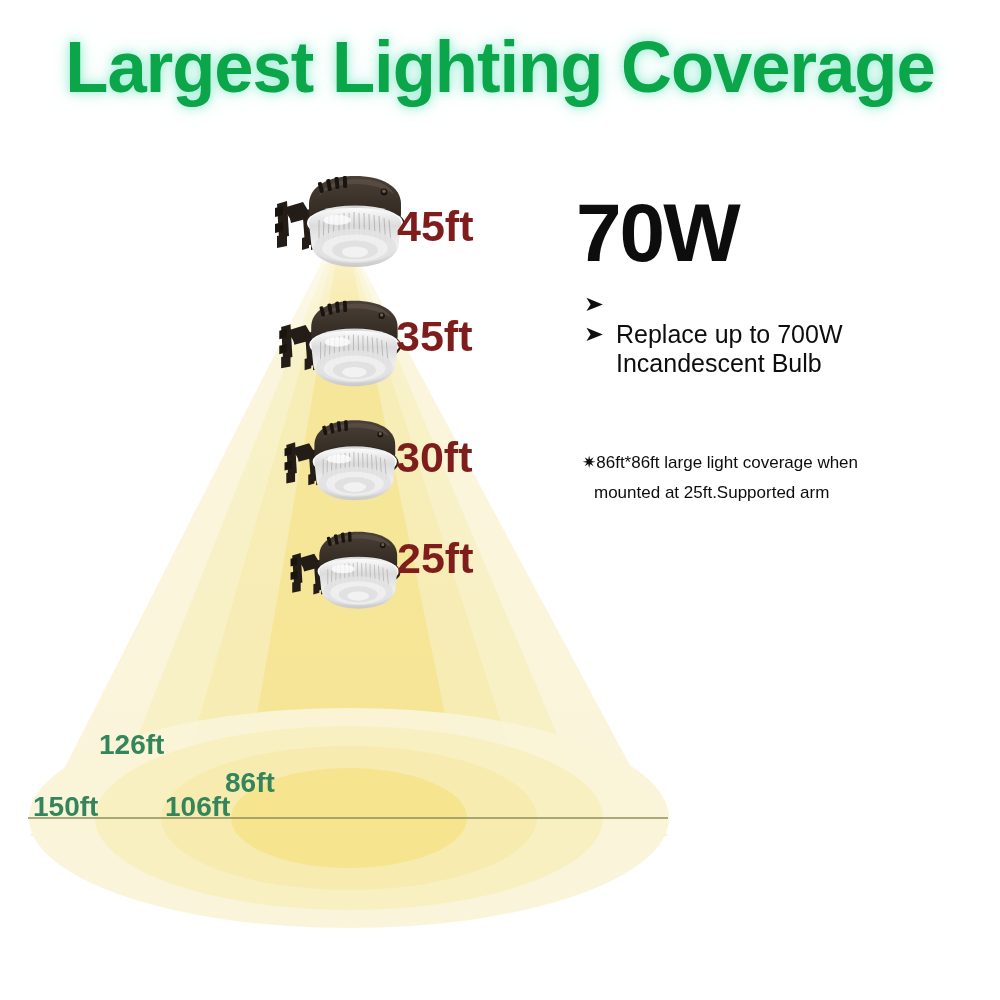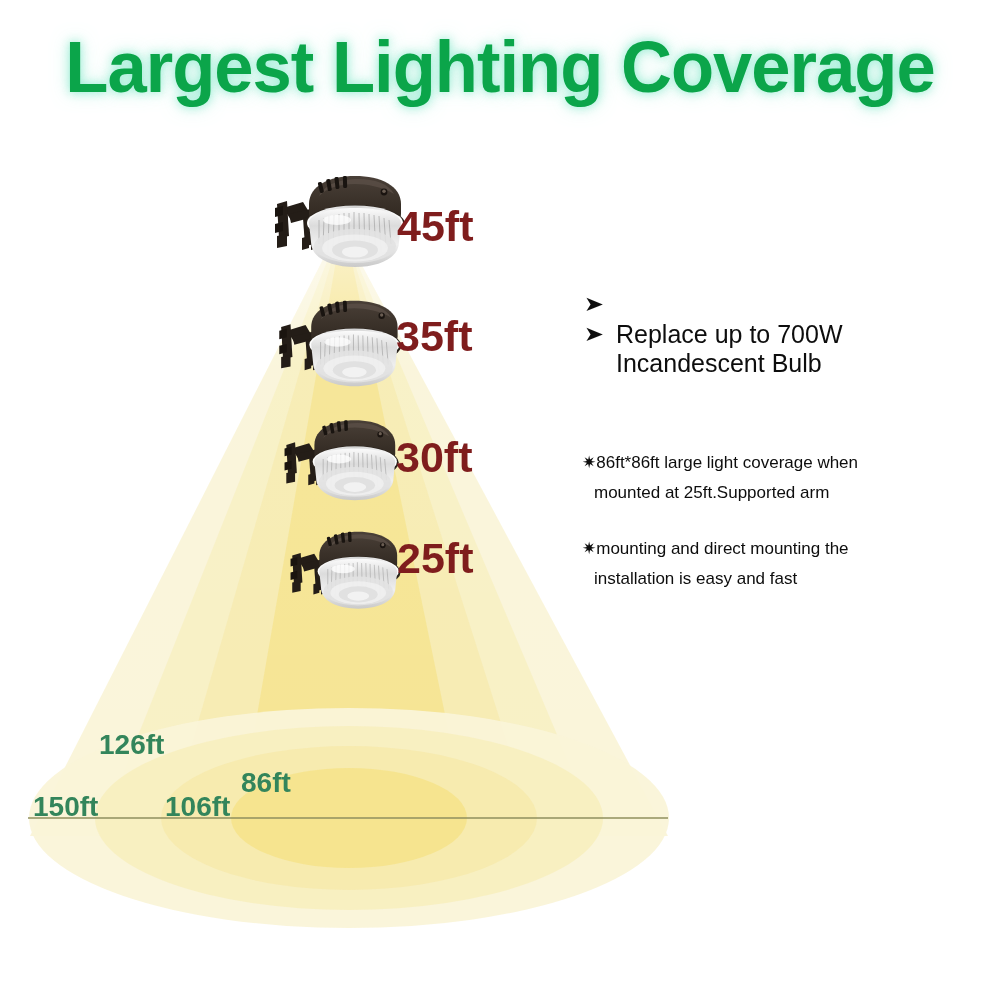--- a/index.html
+++ b/index.html
@@ -487,34 +487,33 @@
     </div>
 
   <div class="height-label" id="hl-0" style="left: 397px; top: 205px;">45ft</div>
   <div class="height-label" id="hl-1" style="left: 396px; top: 315px;">35ft</div>
   <div class="height-label" id="hl-2" style="left: 396px; top: 436px;">30ft</div>
   <div class="height-label" id="hl-3" style="left: 397px; top: 537px;">25ft</div>
 
   <div class="cov-label" id="cv-0" style="left: 33px; top: 793px;">150ft</div>
   <div class="cov-label" id="cv-1" style="left: 99px; top: 731px;">126ft</div>
   <div class="cov-label" id="cv-2" style="left: 165px; top: 793px;">106ft</div>
-  <div class="cov-label" id="cv-3" style="left: 241px; top: 769px;">86ft</div>
-
+  <div class="cov-label" id="cv-3" style="left: 225px; top: 769px;">86ft</div>
+
+  <div id="wattage">70W</div>
 
   <div id="bullets">
     <div class="bullet-row">
       <span class="bullet-arrow">➤</span>
     </div>
     <div class="bullet-row">
       <span class="bullet-arrow">➤</span>
       <span class="bullet-text">Replace up to 700W
 Incandescent Bulb</span>
     </div>
   </div>
 
   <div id="notes">
     <div class="note">✷86ft*86ft large light coverage when
   mounted at 25ft.Supported arm</div>
-    <div class="note">✷mounting and direct mounting the
-  installation is easy and fast</div>
   </div>
 
 </div>
 
 </body></html>

